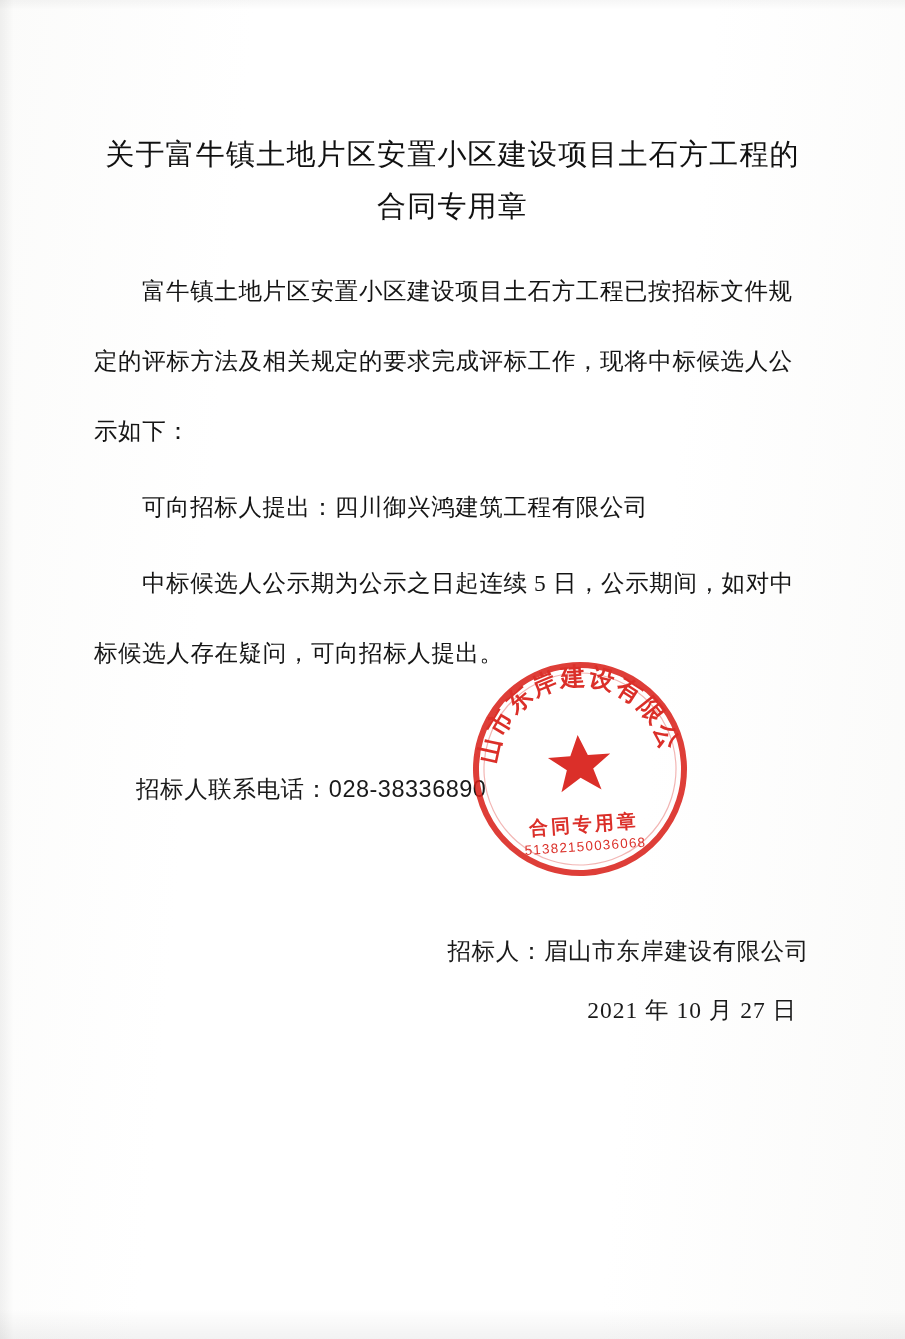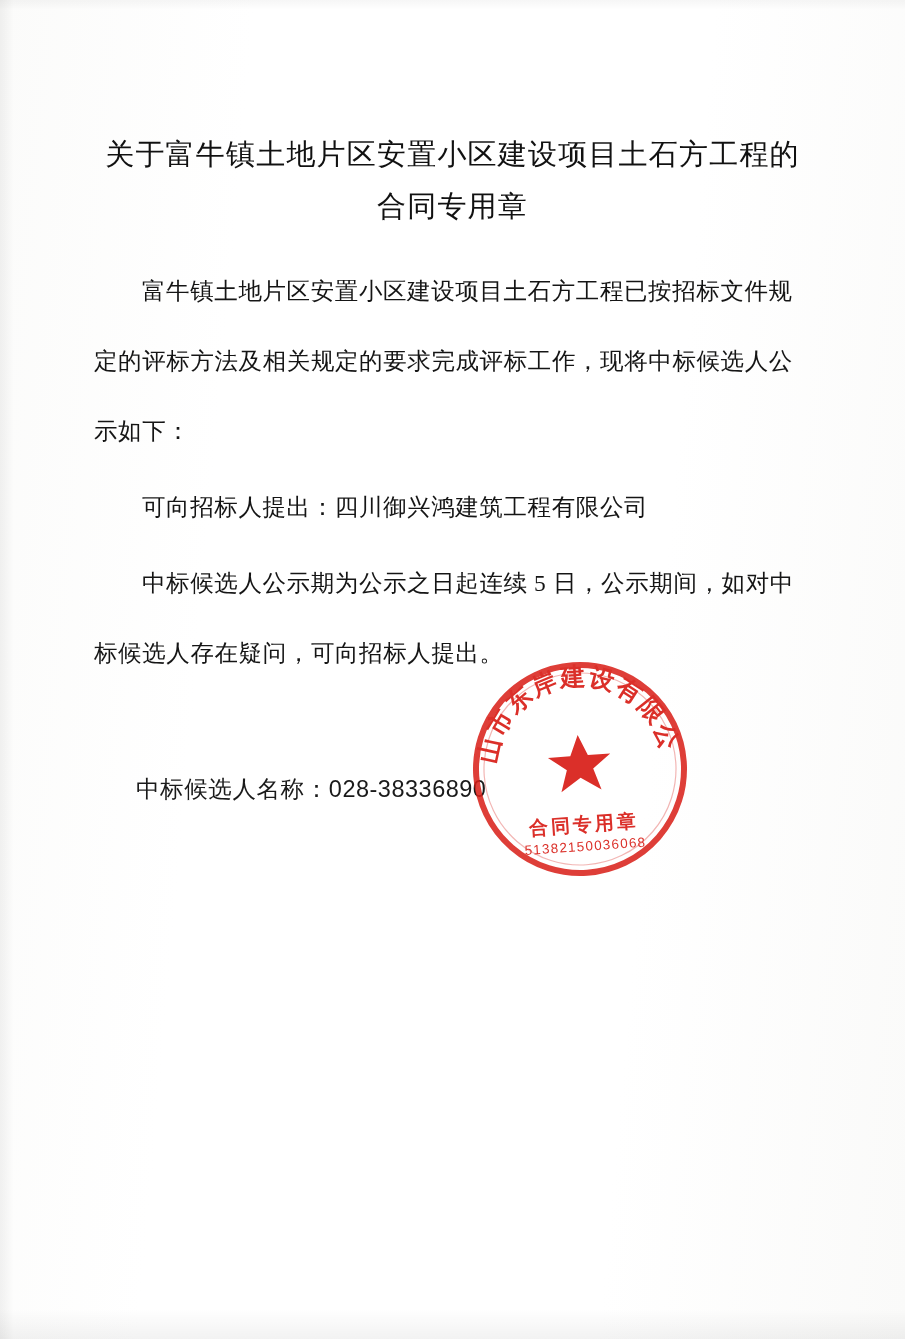--- a/index.html
+++ b/index.html
@@ -157,23 +157,29 @@
 
     <p class="para para-block">富牛镇土地片区安置小区建设项目土石方工程已按招标文件规定的评标方法及相关规定的要求完成评标工作，现将中标候选人公示如下：</p>
 
     <p class="para para-block">可向招标人提出：四川御兴鸿建筑工程有限公司</p>
 
     <p class="para para-block">中标候选人公示期为公示之日起连续 5 日，公示期间，如对中标候选人存在疑问，可向招标人提出。</p>
 
     <div class="spacer-lg"></div>
 
     <p class="contact-line">
-      <span>中标候选人名称：</span><span class="num">028-38336890</span>
+      <span>招标人联系电话：</span><span class="num">028-38336890</span>
     </p>
 
+    <div class="sign-block">
+      <div class="sign-line">
+        <span>招标人：</span><span>眉山市东岸建设有限公司</span>
+      </div>
+      <div class="date-line">2021 年 10 月 27 日</div>
+    </div>
 
   </div>
 
   <div class="stamp">
     <svg width="228" height="228" viewBox="0 0 228 228" xmlns="http://www.w3.org/2000/svg">
       <defs>
         <path id="ringPath" d="M 114,114 m -84,0 a 84,84 0 1,1 168,0" transform="rotate(0 114 114)"></path>
         <path id="ringPathTop" d="M 30,114 a 84,84 0 0,1 168,0"></path>
       </defs>
       <circle cx="114" cy="114" r="104" fill="none" stroke="#d81e17" stroke-width="6" opacity="0.93"></circle>

